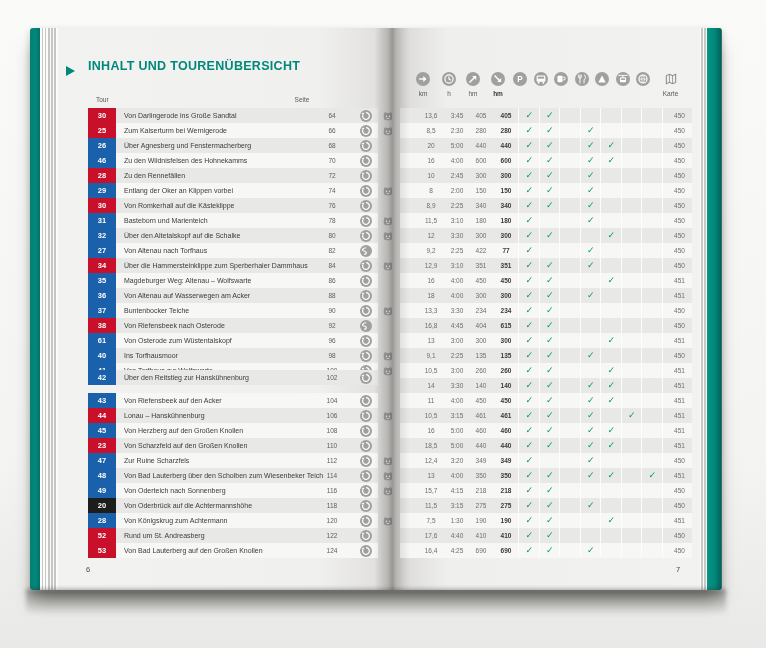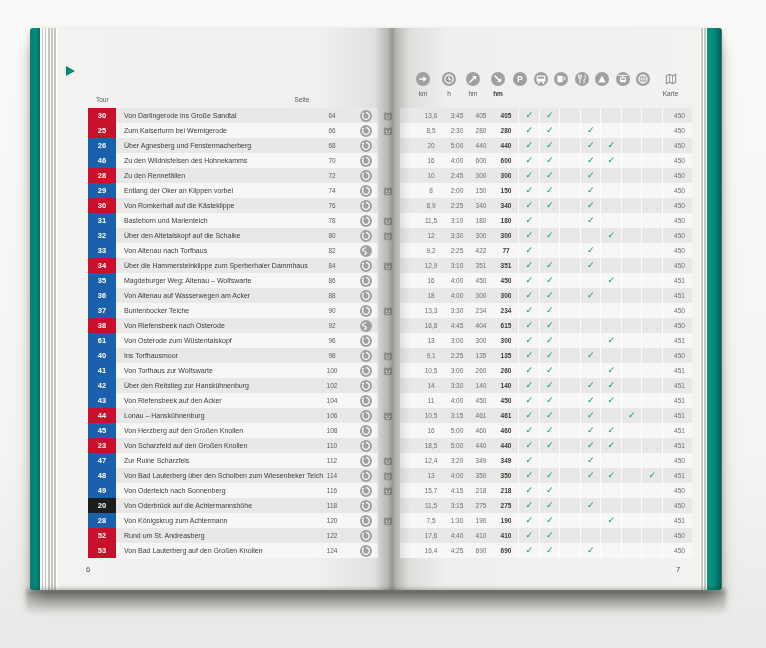--- a/index.html
+++ b/index.html
@@ -68,20 +68,21 @@
 </style>
 </head>
 <body>
 
 <div class="book">
   <div class="edge edge-left-teal"></div>
   <div class="edge edge-left-pages"></div>
 
   <div class="page page-left">
     <div class="title-arrow"></div>
+    <div class="page-title">INHALT UND TOURENÜBERSICHT</div>
     <div class="col-label lbl-tour">Tour</div>
     <div class="col-label lbl-seite">Seite</div>
     <div class="rows" id="left-rows">
         <div class="row row-l even" style="top: 0px;">
           <div class="badge diff-red">30</div>
           <div class="t-title">Von Darlingerode ins Große Sandtal</div>
           <div class="t-seite">64</div>
           <span class="ticon cicon" style="left: 272px;">
             <svg viewBox="0 0 24 24" aria-hidden="true">
               <path d="M12 5.2a6.8 6.8 0 1 1-6.4 4.4" stroke="#fff" stroke-width="2.4" fill="none"></path>
@@ -221,21 +222,21 @@
               <circle cx="7" cy="7.5" r="3" fill="#a0a09e"></circle>
               <circle cx="17" cy="7.5" r="3" fill="#a0a09e"></circle>
               <rect x="3.5" y="6" width="17" height="14.5" rx="5.5" fill="#a0a09e"></rect>
               <circle cx="9" cy="12.5" r="1.4" fill="#fff"></circle>
               <circle cx="15" cy="12.5" r="1.4" fill="#fff"></circle>
               <path d="M8.8 16c1.7 1.7 4.7 1.7 6.4 0" stroke="#fff" stroke-width="1.5" fill="none"></path>
             </svg>
           </span>
         </div>
         <div class="row row-l odd" style="top: 135px;">
-          <div class="badge diff-blue">33</div>
+          <div class="badge diff-blue">27</div>
           <div class="t-title">Von Altenau nach Torfhaus</div>
           <div class="t-seite">82</div>
           <span class="ticon cicon" style="left: 272px;">
             <svg viewBox="0 0 24 24" aria-hidden="true">
               <path d="M8 18.5c7 0 5-6.5 0-6.5s-3-6.5 4.5-6.5" stroke="#fff" stroke-width="2.4" fill="none"></path>
             </svg>
           </span>
         </div>
         <div class="row row-l even" style="top: 150px;">
           <div class="badge diff-red">34</div>
@@ -357,21 +358,21 @@
             <svg viewBox="0 0 24 24" aria-hidden="true">
               <circle cx="7" cy="7.5" r="3" fill="#a0a09e"></circle>
               <circle cx="17" cy="7.5" r="3" fill="#a0a09e"></circle>
               <rect x="3.5" y="6" width="17" height="14.5" rx="5.5" fill="#a0a09e"></rect>
               <circle cx="9" cy="12.5" r="1.4" fill="#fff"></circle>
               <circle cx="15" cy="12.5" r="1.4" fill="#fff"></circle>
               <path d="M8.8 16c1.7 1.7 4.7 1.7 6.4 0" stroke="#fff" stroke-width="1.5" fill="none"></path>
             </svg>
           </span>
         </div>
-        <div class="row row-l even" style="top: 270px;">
+        <div class="row row-l even" style="top: 262px;">
           <div class="badge diff-blue">42</div>
           <div class="t-title">Über den Reitstieg zur Hanskühnenburg</div>
           <div class="t-seite">102</div>
           <span class="ticon cicon" style="left: 272px;">
             <svg viewBox="0 0 24 24" aria-hidden="true">
               <path d="M12 5.2a6.8 6.8 0 1 1-6.4 4.4" stroke="#fff" stroke-width="2.4" fill="none"></path>
               <path d="M3.2 6.2 6.4 9.8 8.9 5.6z" fill="#fff"></path>
             </svg>
           </span>
         </div>

